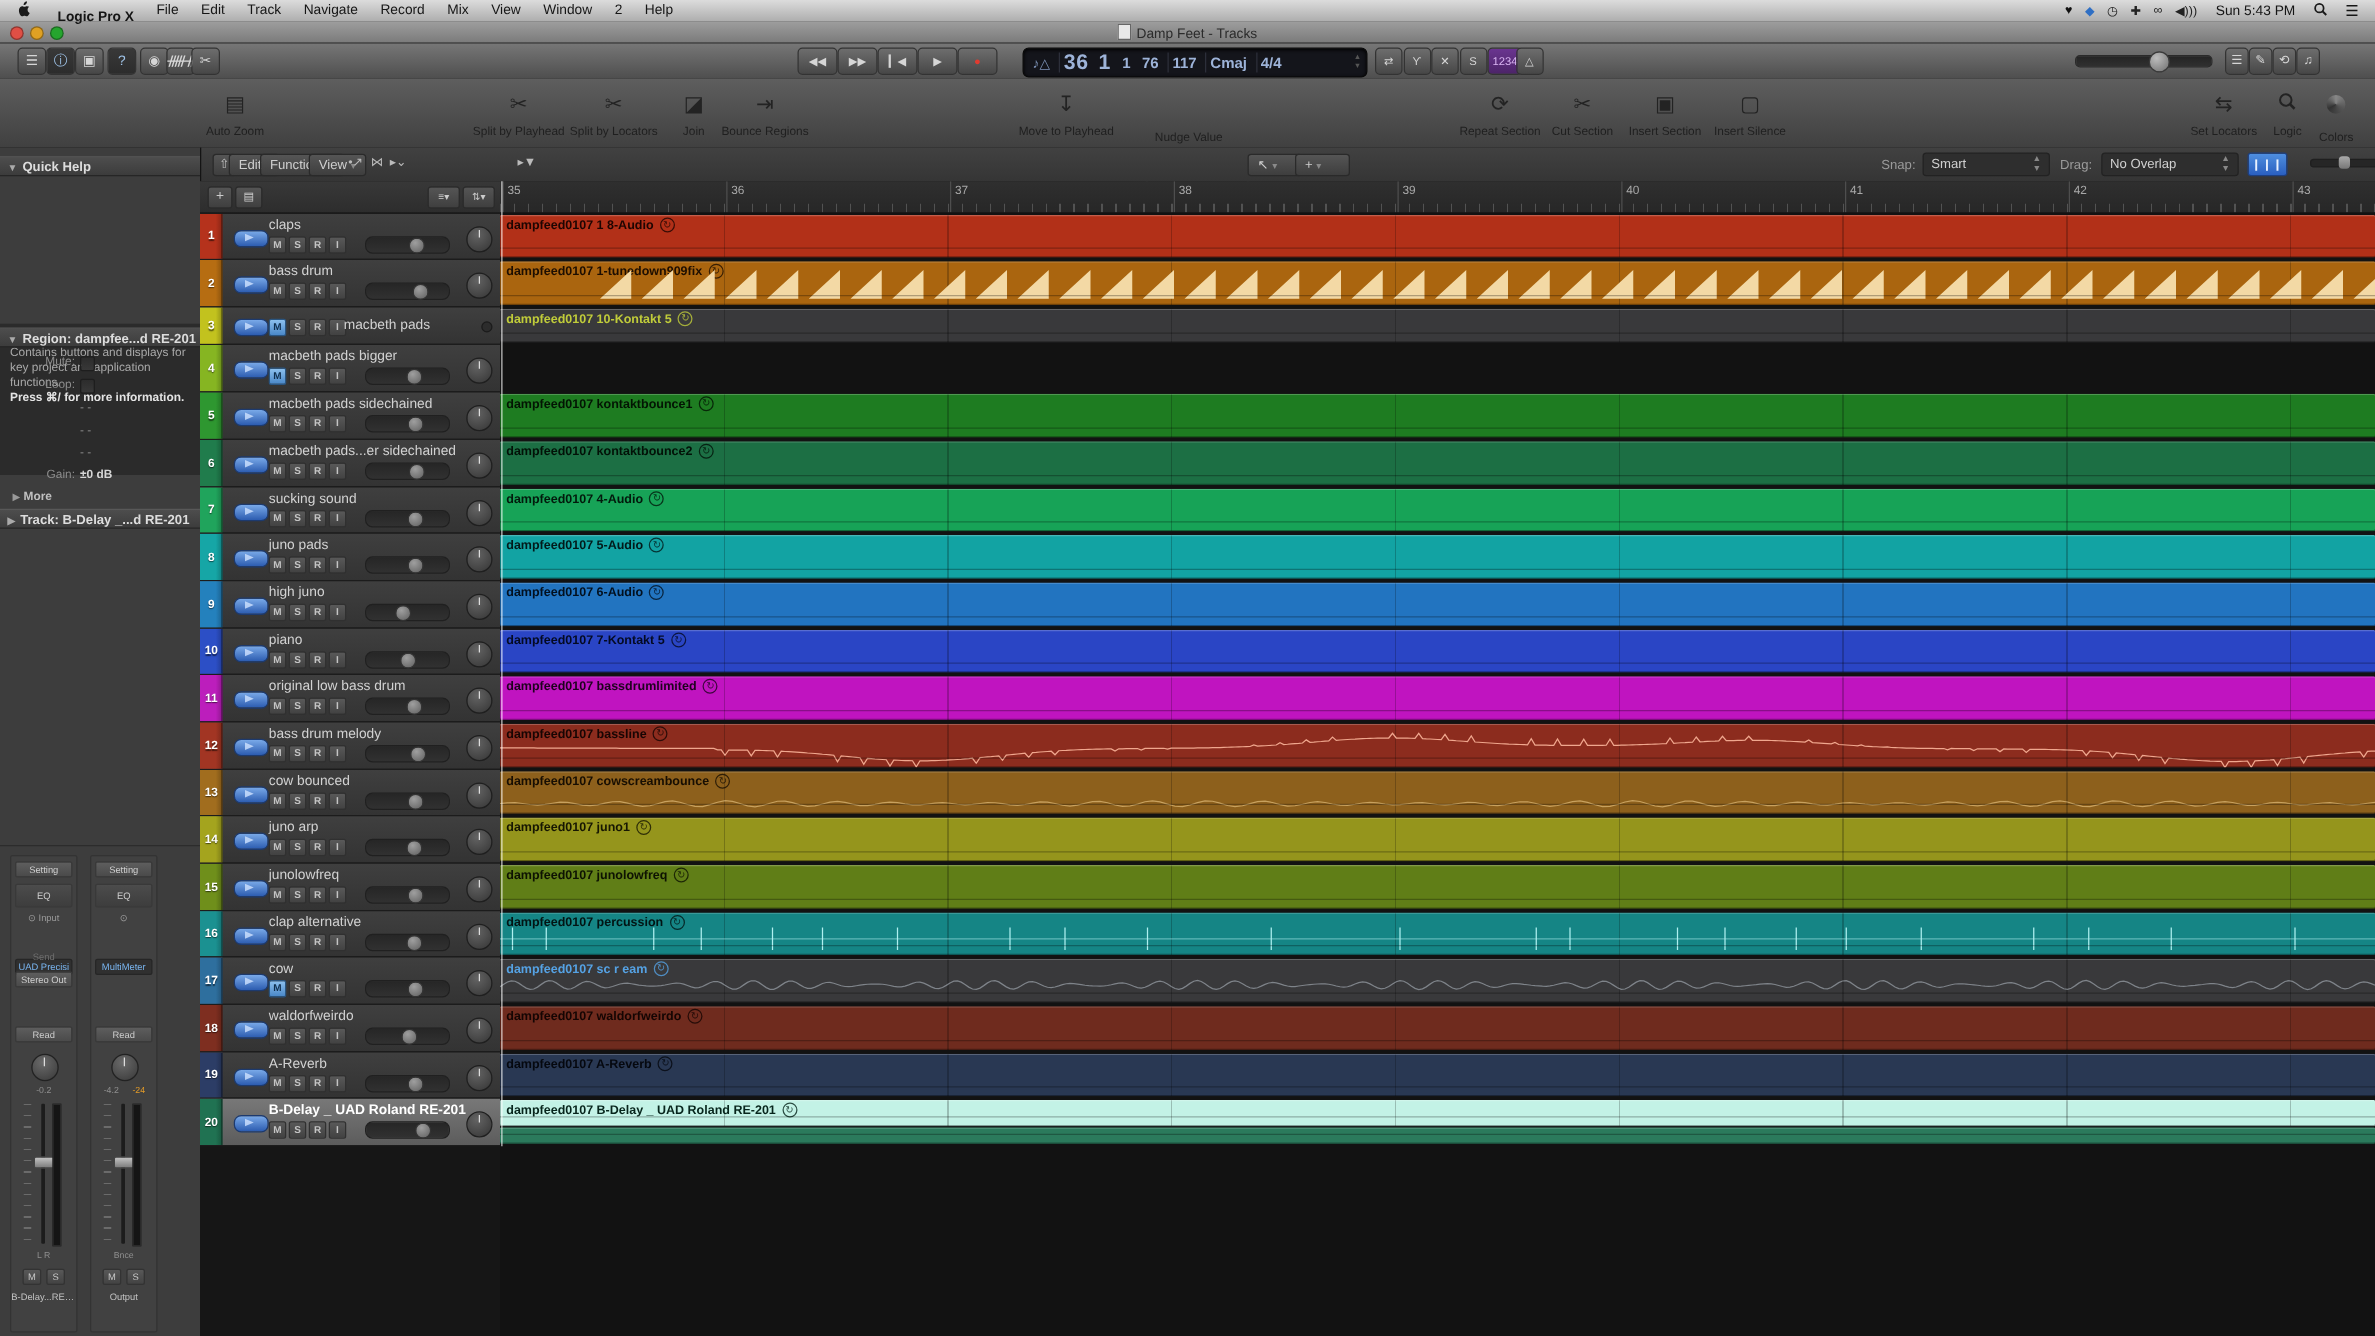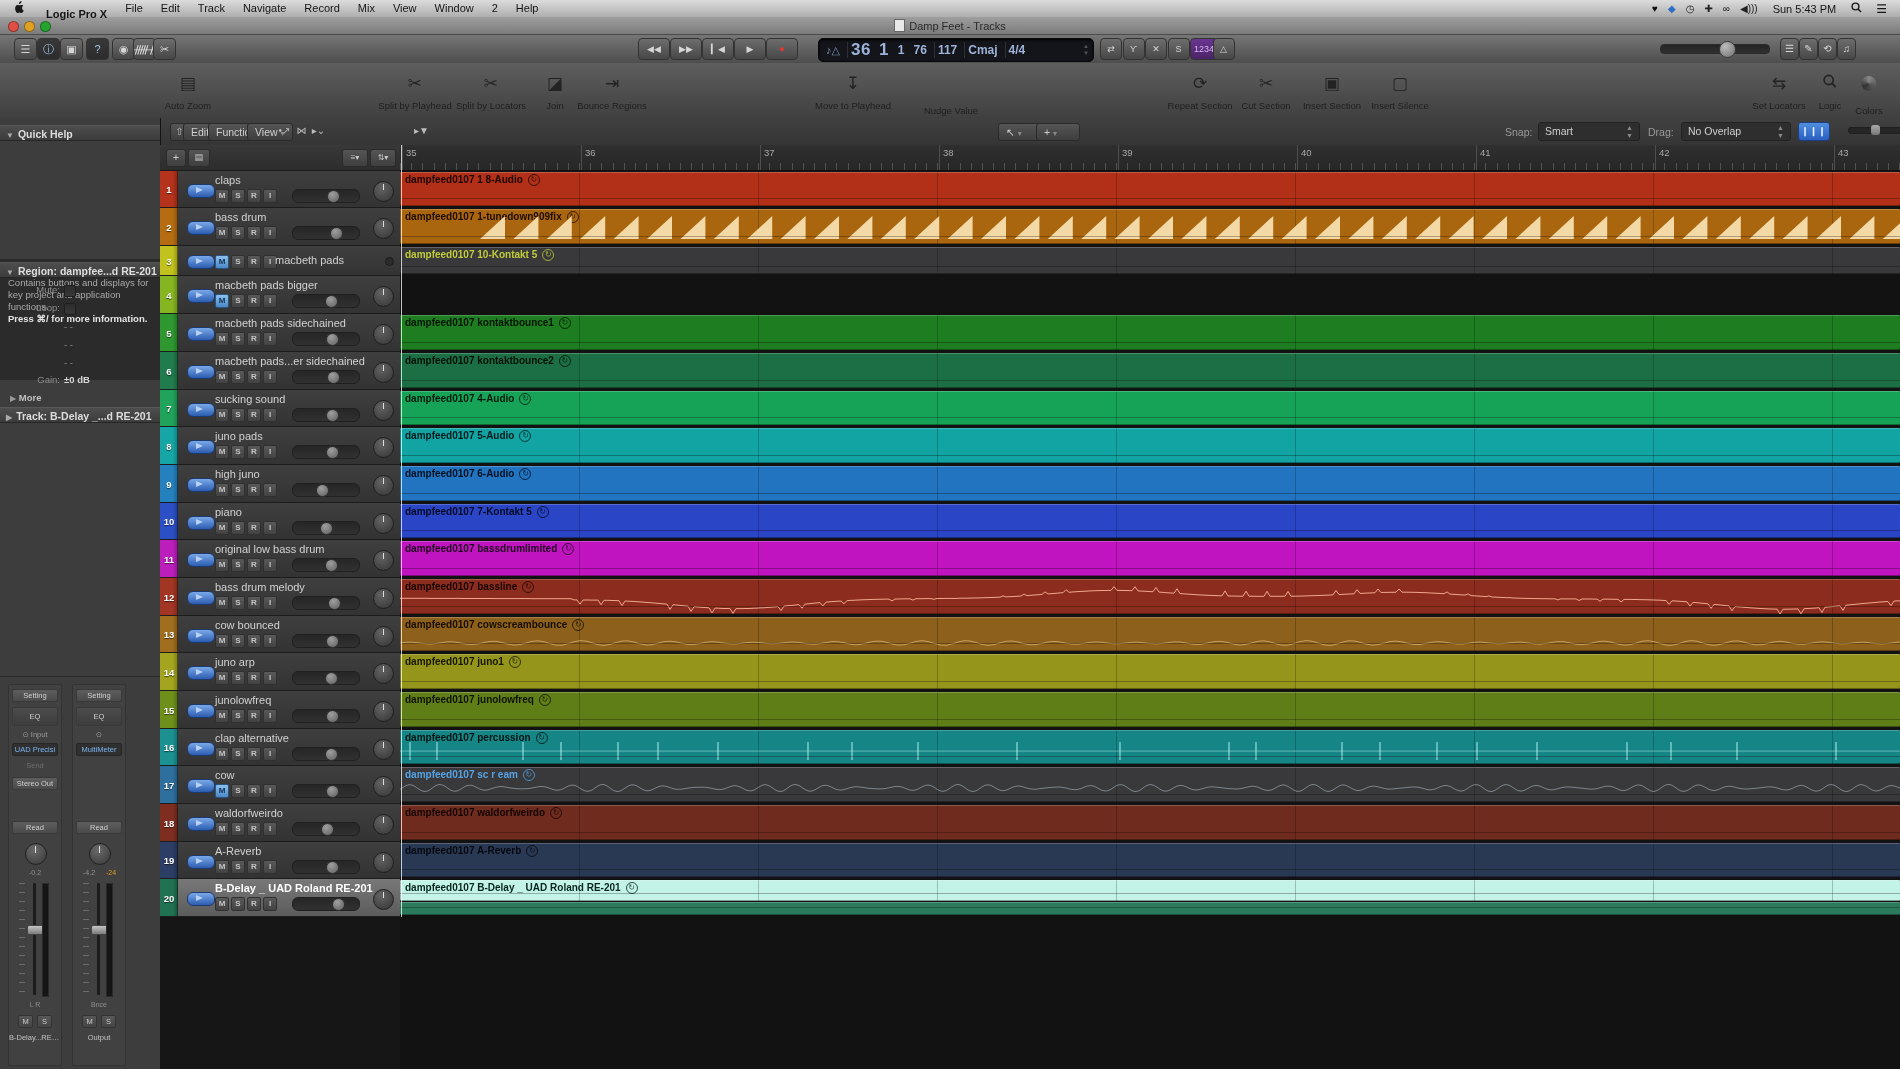--- a/index.html
+++ b/index.html
@@ -77,21 +77,21 @@
   .insp-row{position:absolute;width:160px;height:15px;font-size:9.5px;color:#8d8d8d;}
   .insp-row .lbl{position:absolute;right:100px;text-align:right;}
   .insp-row .val{position:absolute;left:64px;color:#c6c6c6;}
   .chk{position:absolute;left:64px;top:1px;width:10px;height:10px;border-radius:2px;
     background:linear-gradient(#2c2c2c,#383838);border:1px solid #1e1e1e;}
   
   .strip{position:absolute;top:684px;width:52px;height:380px;background:#414141;border:1px solid #333;border-radius:2px;}
   .st-btn{position:absolute;left:3px;width:44px;height:11px;border-radius:2px;background:linear-gradient(#5e5e5e,#4a4a4a);
     border:1px solid #393939;color:#cfcfcf;font-size:7.5px;text-align:center;line-height:11px;overflow:hidden;white-space:nowrap;}
   .st-slot{position:absolute;left:3px;width:44px;height:11px;border-radius:2px;background:#303030;
-    border:1px solid #262626;color:#79b5f0;font-size:7.5px;text-align:center;line-height:11px;overflow:hidden;white-space:nowrap;}
+    border:1px solid #262626;color:#79b5f0;font-size:7.5px;text-align:center;line-height:11px;overflow:hidden;white-space:nowrap;margin-top:24px;}
   .st-lbl{position:absolute;left:0;width:52px;text-align:center;font-size:7.5px;color:#8f8f8f;white-space:nowrap;}
   .st-knob{position:absolute;width:20px;height:20px;border-radius:50%;
     background:radial-gradient(circle at 40% 30%,#6a6a6a,#383838);border:1px solid #222;}
   .st-knob::after{content:"";position:absolute;left:9px;top:2px;width:1px;height:7px;background:#ddd;}
   .fader-track{position:absolute;width:3px;height:112px;background:#1c1c1c;border-radius:1px;}
   .fader-ticks{position:absolute;width:6px;height:112px;
     background:repeating-linear-gradient(180deg,rgba(255,255,255,.22) 0 1px,transparent 1px 9px);}
   .fader-knob{position:absolute;width:15px;height:8px;border-radius:2px;
     background:linear-gradient(#c4c4c4,#7c7c7c);border:1px solid #444;}
   .meterbar{position:absolute;width:5px;height:112px;background:#151515;border:1px solid #2a2a2a;}

